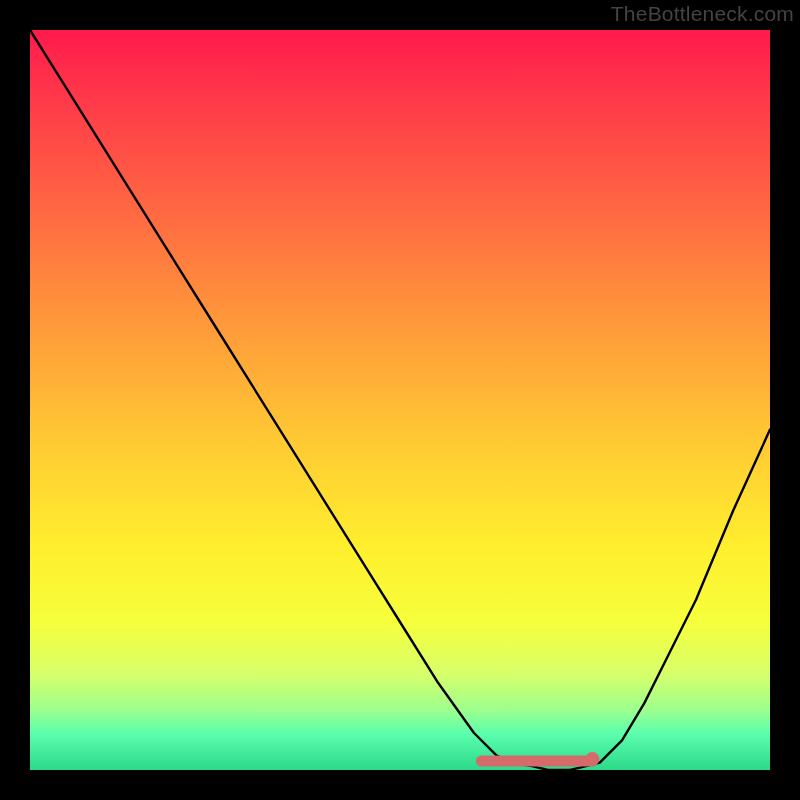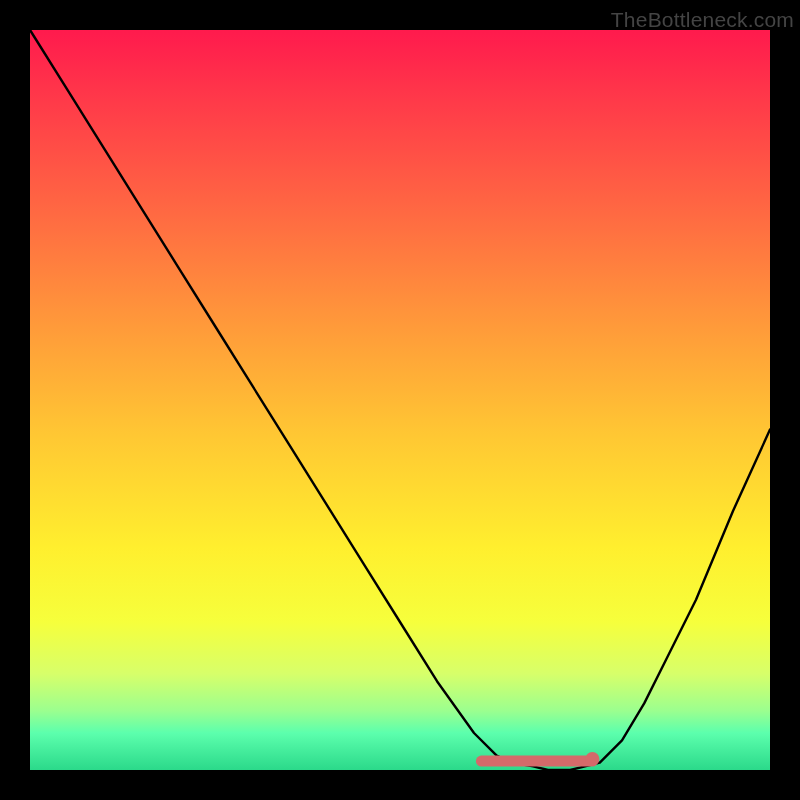--- a/index.html
+++ b/index.html
@@ -48,21 +48,20 @@
   }
   .watermark-box {
     position: absolute;
     top: 2px;
     right: 6px;
     font-size: 21px;
     color: #444444;
     letter-spacing: 0.2px;
     font-weight: 400;
     user-select: none;
-    margin-top: 6px;
   }
   
   [data-bind]:empty { display: inline; }
 </style>
 </head>
 <body>
 
 <div class="frame">
 
   <div class="watermark-box" data-bind="watermark">TheBottleneck.com</div>

